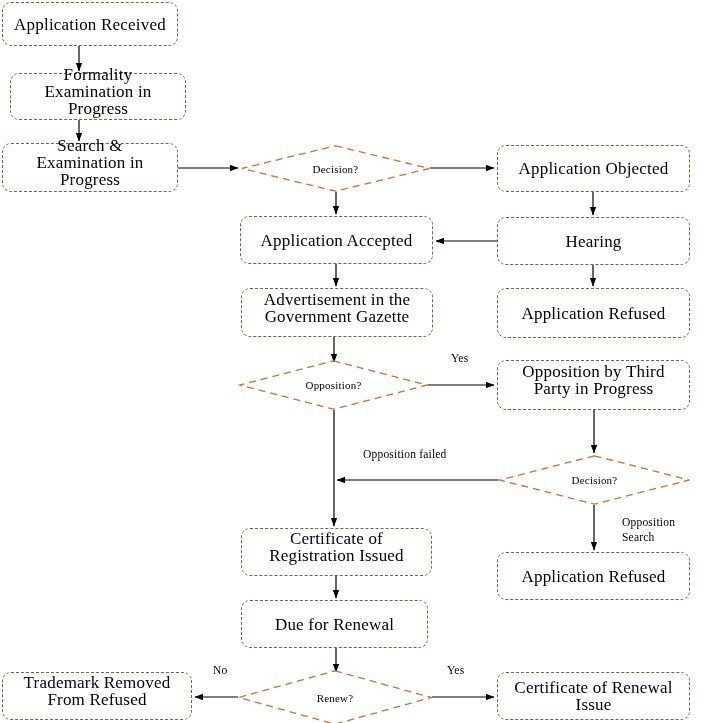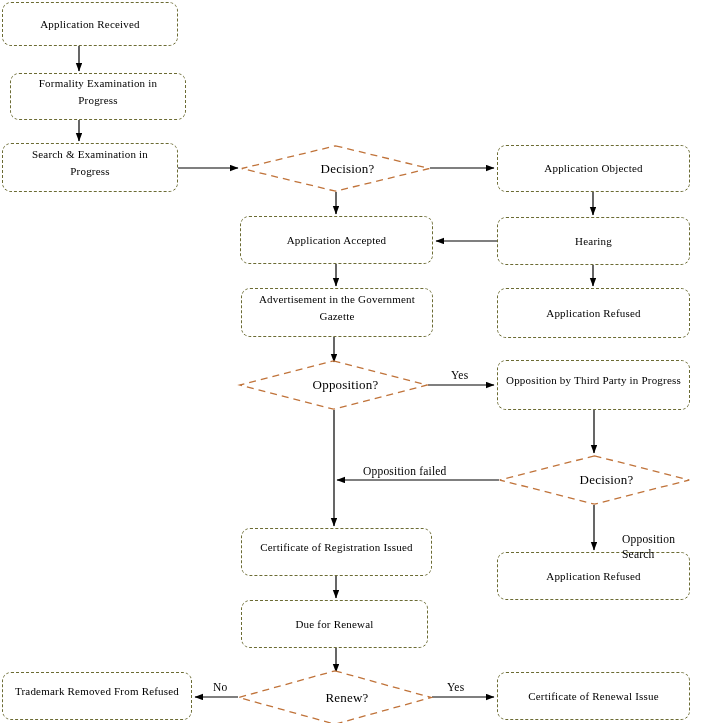--- a/index.html
+++ b/index.html
@@ -16,21 +16,21 @@
     font-family: "Liberation Serif", "DejaVu Serif", serif;
   }
   .node {
     position: absolute;
     box-sizing: border-box;
     display: flex;
     align-items: center;
     justify-content: center;
     text-align: center;
     color: #000000;
-    font-size: 11px;
+    font-size: 17px;
     line-height: 17px;
     letter-spacing: 0.2px;
   }
   .box {
     border: 1px dashed #6b6b33;
     border-radius: 9px;
     background: #ffffff;
   }
   .box .txt {
     padding: 0 8px;
@@ -43,39 +43,38 @@
     position: absolute;
   }
   .diamond-wrap svg {
     position: absolute;
     left: 0;
     top: 0;
     overflow: visible;
   }
   .diamond-label {
     position: absolute;
-    left: 12px;
+    left: 0;
     top: 0;
     width: 100%;
     height: 100%;
     display: flex;
     align-items: center;
     justify-content: center;
-    font-size: 13px;
+    font-size: 11px;
     color: #000000;
     letter-spacing: 0.2px;
   }
   .edge-label {
     position: absolute;
     font-size: 11.5px;
     line-height: 15px;
     color: #000000;
     white-space: nowrap;
     letter-spacing: 0.2px;
-    margin-top: 17px;
   }
   #edges {
     position: absolute;
     left: 0;
     top: 0;
     width: 714px;
     height: 723px;
     pointer-events: none;
   }
 </style>

